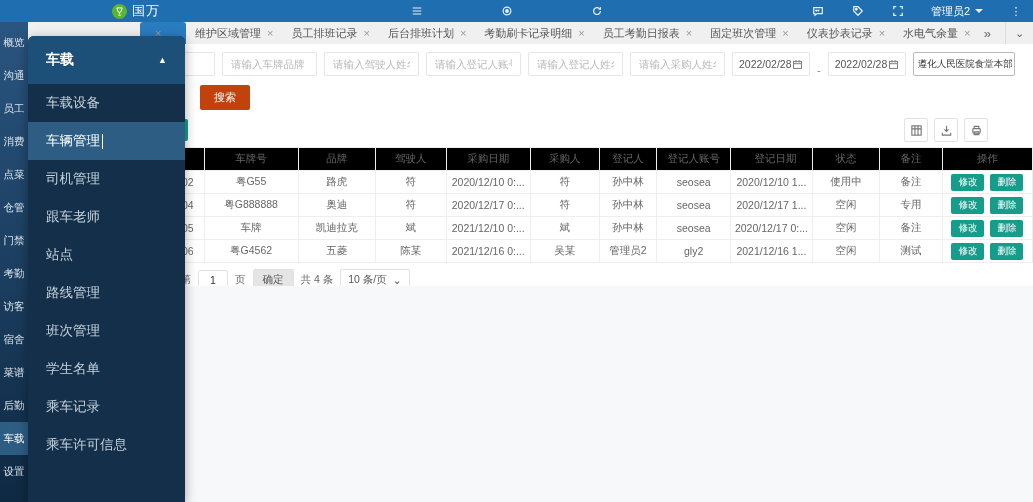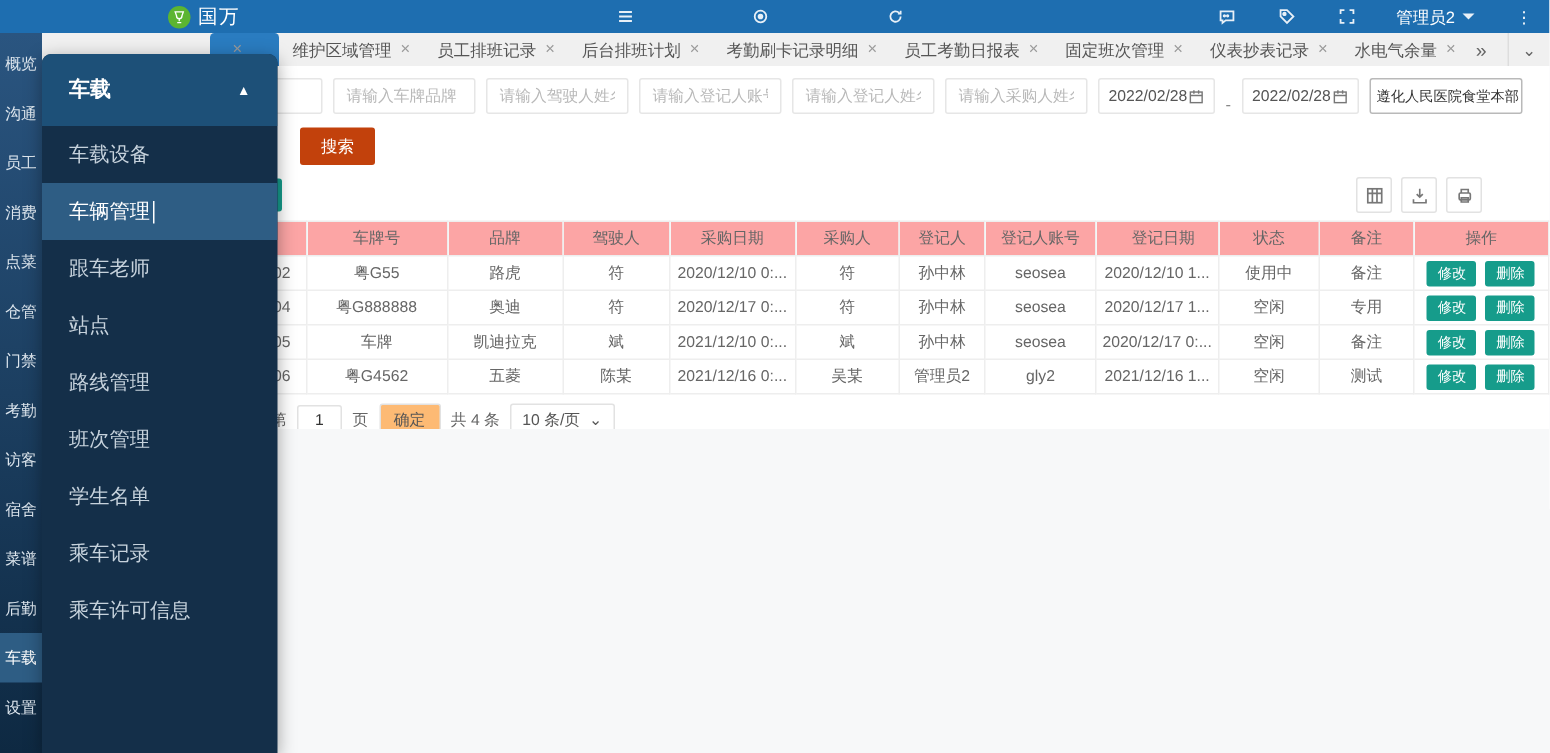--- a/index.html
+++ b/index.html
@@ -42,28 +42,28 @@
   .toolbar-row { display:flex; align-items:center; margin-top:7px; height:26px; }
   .hidden-btn { width:60px; height:22px; background:#169c8b; border:none; border-radius:2px; margin-left:100px; }
   .table-tools { margin-left:auto; margin-right:45px; display:flex; gap:6px; }
   .tool-btn { width:24px; height:24px; border:1px solid #e2e2e2; border-radius:2px; background:#fff; display:flex; align-items:center; justify-content:center; }
   .tool-btn svg { width:13px; height:13px; stroke:#777; fill:none; stroke-width:1.2; }
 
   
   .grid-wrap { margin-left:82px; margin-top:4px; }
   table.grid { border-collapse:collapse; table-layout:fixed; }
   .grid th, .grid td { border:1px solid #eeeeee; height:23px; font-size:10.5px; font-weight:normal; color:#666; text-align:center; overflow:hidden; white-space:nowrap; padding:0 4px; }
-  .grid th { color:#666; background:#fca5a5; }
+  .grid th { color:#666; background:#000000; }
   .grid td.cell-id { text-align:right; padding-right:10px; }
   .btn-mini { background:#169c8b; color:#fff; border:none; border-radius:2px; font-size:9.5px; padding:2px 7px; margin:0 3px; cursor:pointer; }
 
   
   .pager { display:flex; align-items:center; gap:7px; margin-left:142px; margin-top:6px; font-size:10.5px; color:#666; }
   .page-input { width:30px; height:20px; border:1px solid #e2e2e2; border-radius:2px; text-align:center; font-size:10.5px; color:#333; }
-  .confirm-btn { height:22px; border:1px solid #e2e2e2; background:#fdba74; border-radius:2px; font-size:10.5px; color:#555; padding:0 9px; cursor:pointer; }
+  .confirm-btn { height:22px; border:1px solid #e2e2e2; background:#e5e5e5; border-radius:2px; font-size:10.5px; color:#555; padding:0 9px; cursor:pointer; }
   .size-select { height:22px; border:1px solid #e2e2e2; border-radius:2px; display:flex; align-items:center; gap:6px; padding:0 7px; color:#555; }
   .content-bottom { position:absolute; left:0; right:0; top:242px; bottom:0; background:#f7f8f9; }
 
   
   .rail { position:absolute; top:22px; left:0; bottom:0; width:28px; background:linear-gradient(#2a5580,#0e2942); z-index:20; display:flex; flex-direction:column; padding-top:4px; }
   .rail-item { height:33px; display:flex; align-items:center; justify-content:center; color:#dde6ee; font-size:10.5px; letter-spacing:0; cursor:pointer; white-space:nowrap; }
   .rail-item.active { background:#2e5d84; color:#fff; }
 
   
   .flyout { position:absolute; top:36px; left:28px; width:157px; bottom:0; background:#142f49; border-radius:6px 6px 0 0; box-shadow:0 3px 12px rgba(0,0,0,.35); z-index:30; overflow:hidden; }
@@ -344,20 +344,21 @@
   </div>
 
 <div class="flyout">
   <div class="flyout-header">
     <span>车载</span>
     <span class="up">▲</span>
   </div>
   <div id="flyout-items">
       <div class="flyout-item">车载设备</div>
       <div class="flyout-item active">车辆管理<span class="text-caret"></span></div>
+      <div class="flyout-item">司机管理</div>
       <div class="flyout-item">跟车老师</div>
       <div class="flyout-item">站点</div>
       <div class="flyout-item">路线管理</div>
       <div class="flyout-item">班次管理</div>
       <div class="flyout-item">学生名单</div>
       <div class="flyout-item">乘车记录</div>
       <div class="flyout-item">乘车许可信息</div>
     </div>
 </div>
 

